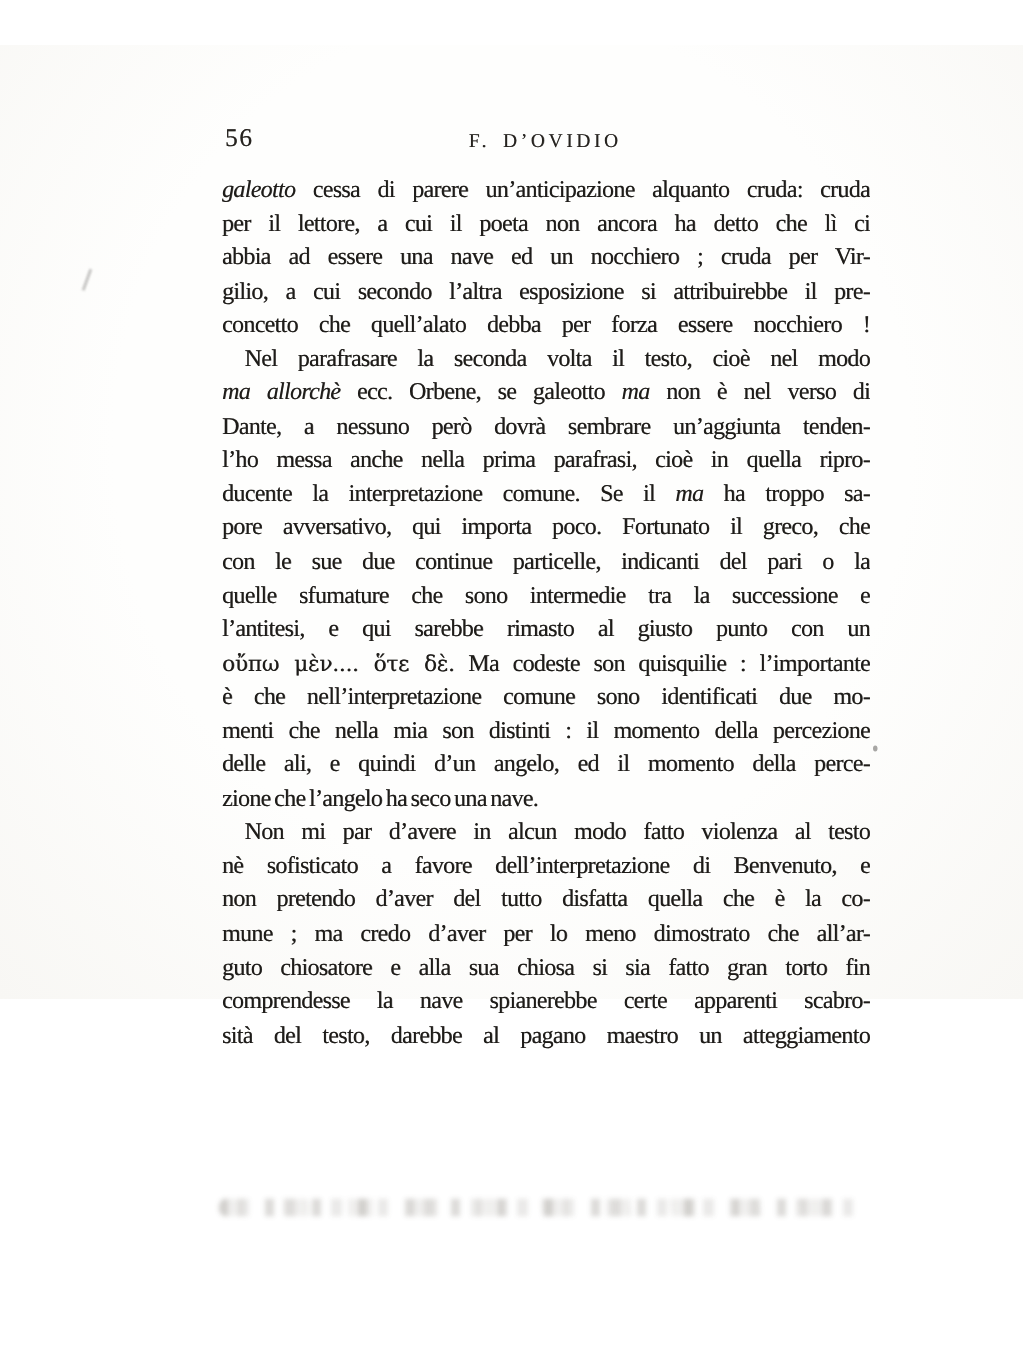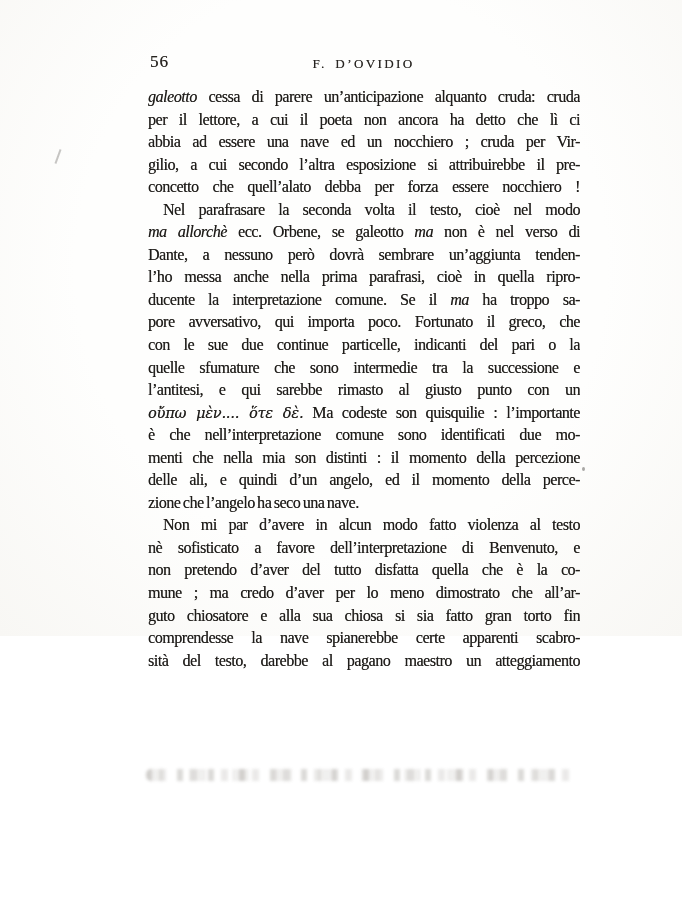--- a/index.html
+++ b/index.html
@@ -12,20 +12,21 @@
     height: 900px;
     overflow: hidden;
     font-family: "Liberation Serif", "DejaVu Serif", serif;
   }
   .page {
     position: relative;
     width: 682px;
     height: 636px;
     background: radial-gradient(ellipse at 50% 42%, #fefefd 55%, #f8f7f4 100%);
     color: #211f1c;
+    margin-top: 30px;
   }
   .page-header {
     position: absolute;
     left: 148px;
     top: 52px;
     width: 432px;
     height: 22px;
   }
   .page-number {
     position: absolute;
@@ -72,21 +73,20 @@
   .line.indent {
     text-indent: 15px;
   }
   .italic {
     font-style: italic;
   }
   .greek {
     font-family: "DejaVu Serif", serif;
     font-size: 14.5px;
     letter-spacing: -0.2px;
-    font-style: italic;
   }
   
   .ghost-line {
     position: absolute;
     left: 146px;
     top: 769px;
     width: 428px;
     height: 12px;
     border-radius: 5px;
     filter: blur(1.6px);

